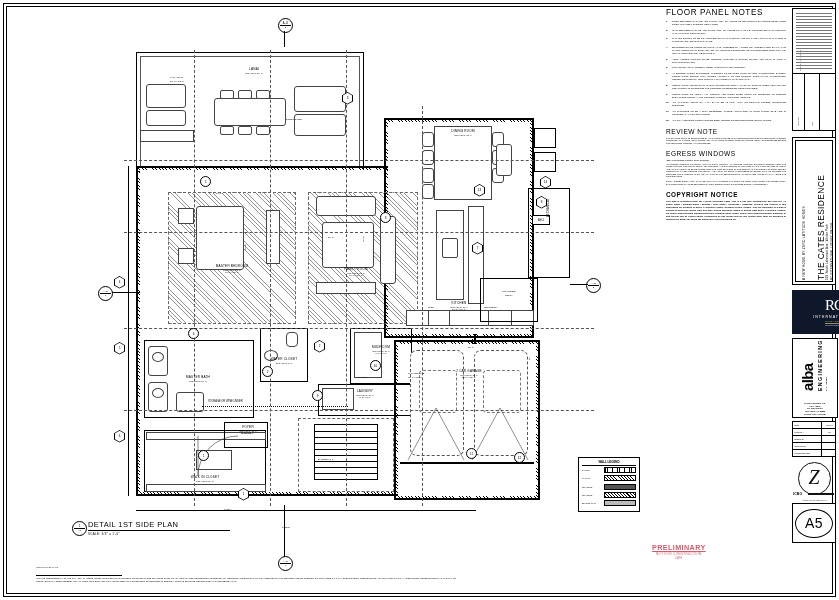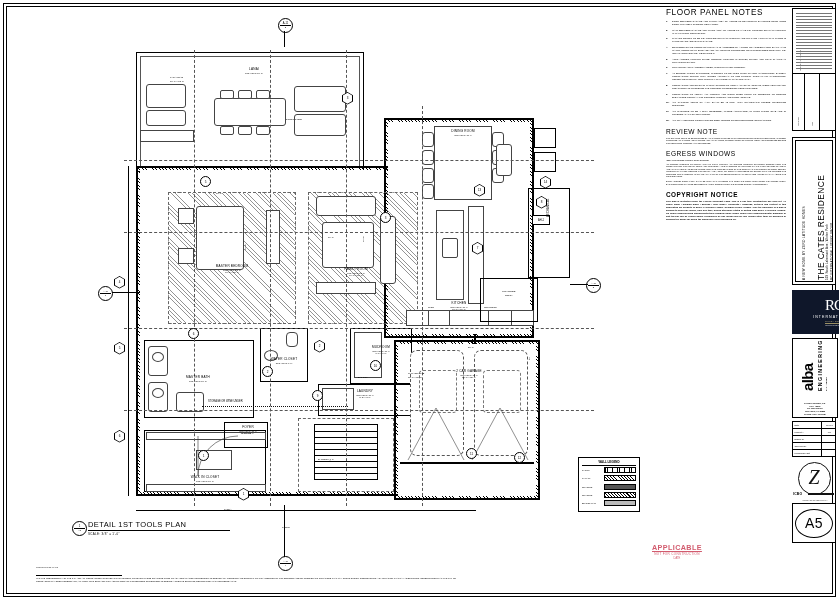--- a/index.html
+++ b/index.html
@@ -553,21 +553,21 @@
       <span class="sw sw-bear"></span>
     </div>
   </div>
 
   <div class="plantitle">
     <div class="bub">
       <span>1</span>
       <div style="width:78%;height:.5px;background:#000;margin:.3px 0;"></div>
       <span style="font-size:2.3px">A5</span>
     </div>
-    <div class="tline">DETAIL 1ST TOOLS PLAN</div>
+    <div class="tline">DETAIL 1ST SIDE PLAN</div>
     <div class="ul"></div>
     <div class="sline">SCALE: 3/8" = 1'-0"</div>
   </div>
 
   <div class="notes">
     <h2>FLOOR PANEL NOTES</h2>
 
     <div class="note-item">
       <span class="num">1.</span>
       <span class="txt">DOOR BETWEEN GARAGE AND LIVING AREA OF HOUSE TO BE MINIMUM 20 MINUTE SOLID CORE DOOR WITH SELF CLOSING MECHANISM.</span>
@@ -722,21 +722,21 @@
       <div class="bar"></div>
       <div class="sig">SIGNED AND SEALED DIGITALLY</div>
     </div>
 
     <div class="sheetno">
       <div class="oval">A5</div>
     </div>
   </div>
 
   <div class="prelim">
-    <div class="p1">APPLICABLE</div>
+    <div class="p1">PRELIMINARY</div>
     <div class="p2">NOT FOR CONSTRUCTION</div>
     <div class="p3">DATE</div>
   </div>
 
   <div class="copynote-l">CONSTRUCTION PLANS</div>
   <div class="disclaim">
     <div class="ul"></div>
     <p>IT IS THE RESPONSIBILITY OF THE G.C. AND ALL CONTRACTORS INVOLVED IN THIS PROJECT, TO REVIEW THESE DRAWINGS PRIOR TO ANY INSTALLATION COMMENCING TO ENSURE ANY CORRECTS ARE BROUGHT TO THE ATTENTION OF THE DESIGNER AND/OR PROBLEMATIC SITUATIONS THAT MAY OCCUR DURING CONSTRUCTION. ANY SITUATION THAT MAY ARISE DURING CONSTRUCTION THAT THE G.C. OR CONTRACTOR MAY DEEM PROBLEMATIC, ALL WORK IS TO STOP AND THEY ARE TO CONTACT THE DESIGNER OR DESIGNER TO ENSURE A POSITIVE SOLUTION, BEFORE WORK CAN COMMENCE AGAIN.</p>
   </div>
 

